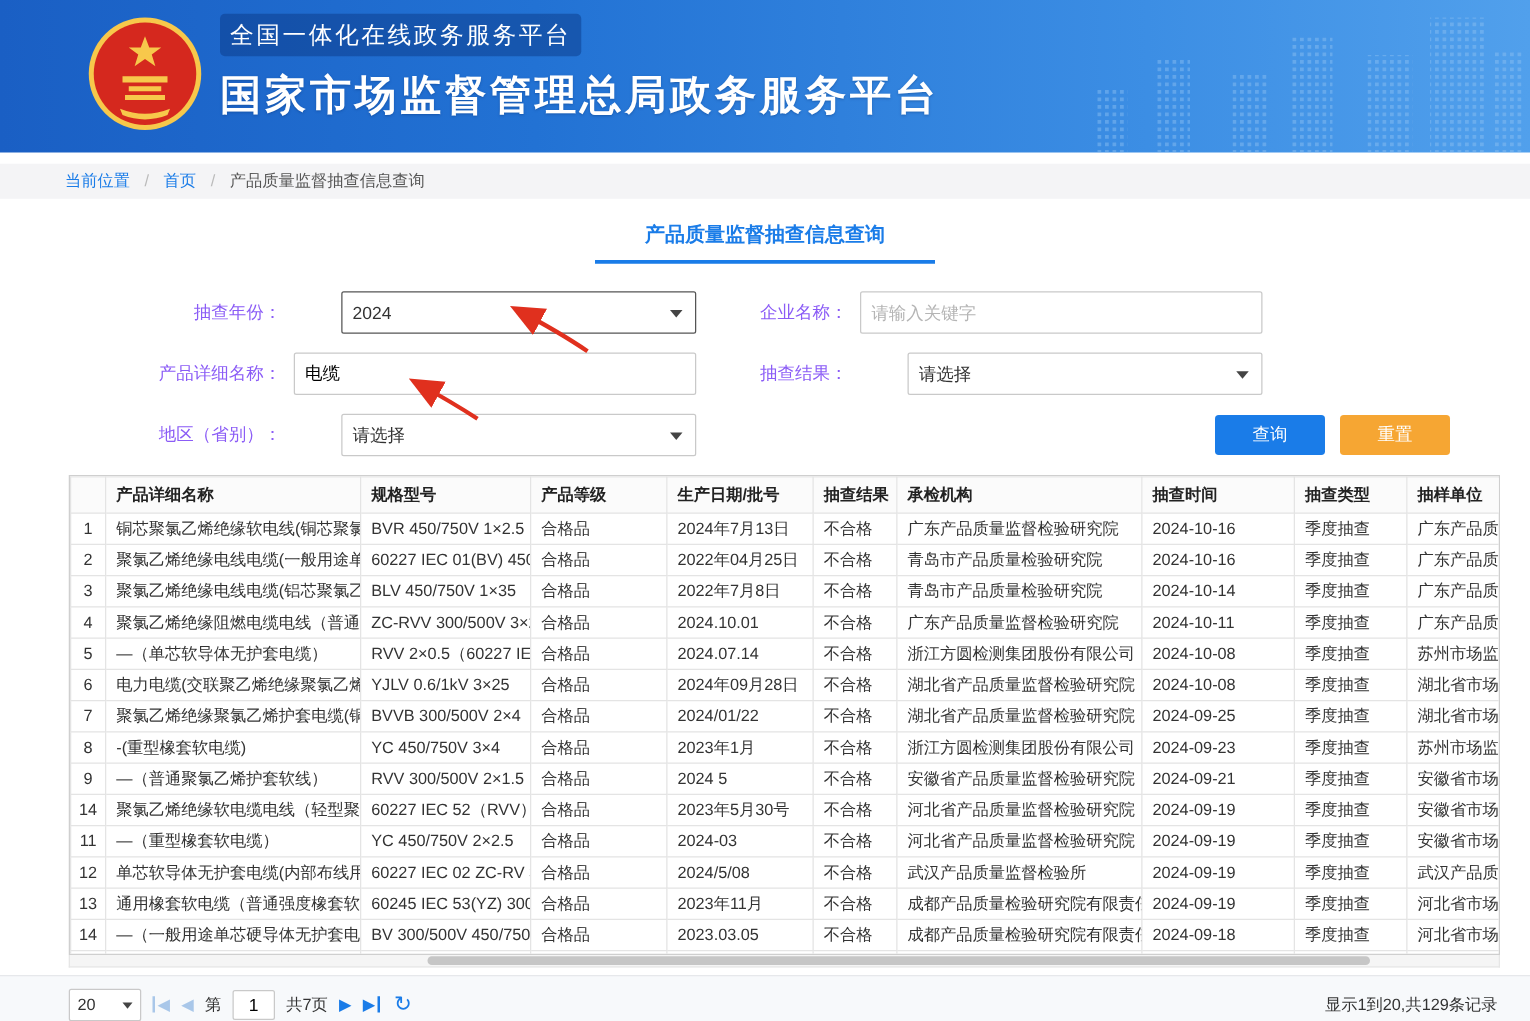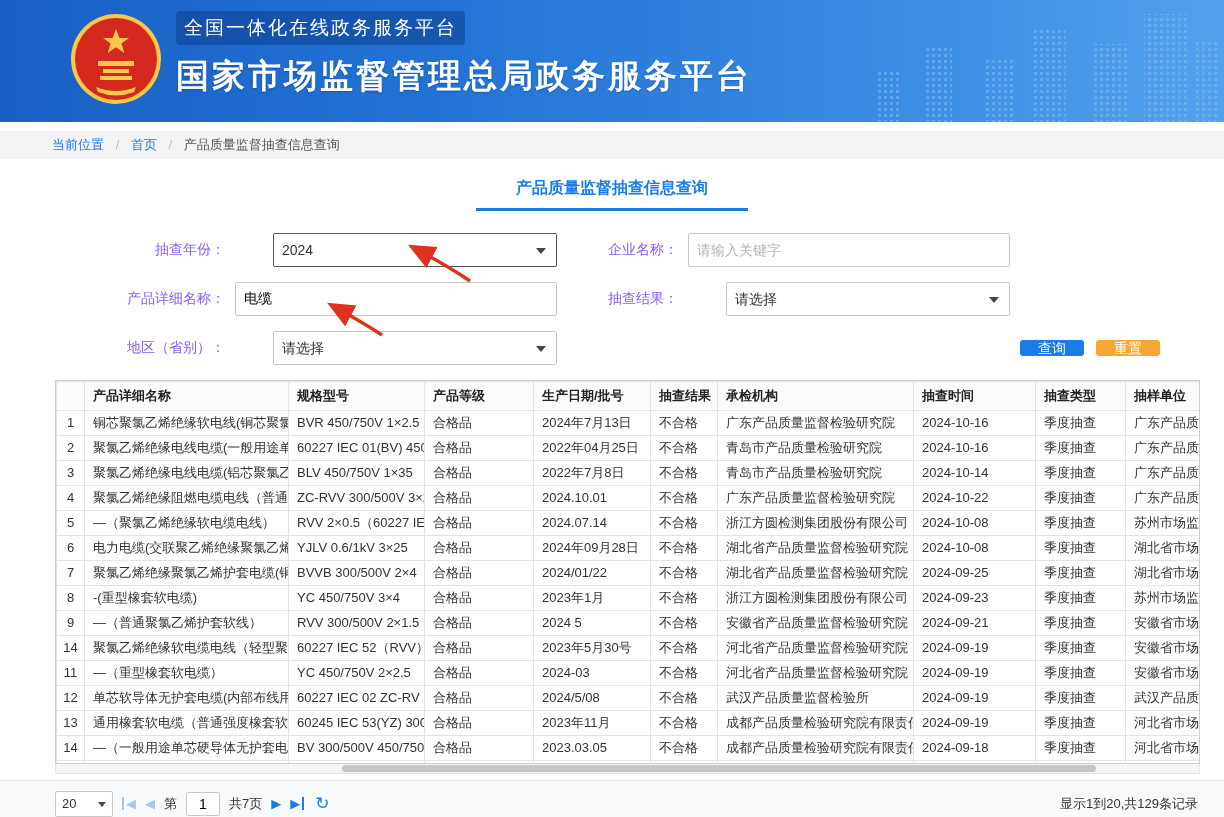--- a/index.html
+++ b/index.html
@@ -38,21 +38,21 @@
   .select-wrap::after { content:""; position:absolute; right:11px; top:15px; pointer-events:none;
     border:5px solid transparent; border-top:6px solid #444; }
   select { appearance:none; -webkit-appearance:none; width:100%; height:100%;
     border:1px solid #c9c9c9; background:#fff; font-size:14px; padding:0 8px; border-radius:2px; color:#333;
     font-family:inherit; }
   .select-wrap.dark select { border-color:#555; }
   input[type=text] { width:322px; height:34px; border:1px solid #c9c9c9; padding:0 8px;
     font-size:14px; border-radius:2px; font-family:Liberation Sans, sans-serif; }
   input::placeholder { color:#b5b5b5; }
   .btn-group { margin-left:auto; margin-right:40px; display:flex; gap:12px; }
-  .btn { border:none; color:#fff; font-size:14px; height:16px; padding:0 18px;
+  .btn { border:none; color:#fff; font-size:14px; height:32px; padding:0 30px;
     border-radius:3px; cursor:pointer; font-family:inherit; }
   .btn-query { background:#1a7ce8; }
   .btn-reset { background:#f6a633;text-align:center; }
 
   
   .table-wrap { margin:13px 0 0 55px; width:1145px; height:384px;
     border:1px solid #cfcfcf; overflow:hidden; background:#fff; }
   table { border-collapse:collapse; table-layout:fixed; width:1219px; font-size:13px; }
   th,td { border:1px solid #e4e4e4; padding:3px 8px; white-space:nowrap; overflow:hidden;
     text-align:left; height:19px; line-height:18px; }
@@ -228,27 +228,27 @@
           <td>广东产品质量监督检验研究院</td>
         </tr>
         <tr>
           <td>4</td>
           <td>聚氯乙烯绝缘阻燃电缆电线（普通聚氯</td>
           <td>ZC-RVV 300/500V 3×2</td>
           <td>合格品</td>
           <td>2024.10.01</td>
           <td>不合格</td>
           <td>广东产品质量监督检验研究院</td>
-          <td>2024-10-22</td>
+          <td>2024-10-11</td>
           <td>季度抽查</td>
           <td>广东产品质量监督检验研究院</td>
         </tr>
         <tr>
           <td>5</td>
-          <td>—（聚氯乙烯绝缘软电缆电线）</td>
+          <td>—（单芯软导体无护套电缆）</td>
           <td>RVV 2×0.5（60227 IEC</td>
           <td>合格品</td>
           <td>2024.07.14</td>
           <td>不合格</td>
           <td>浙江方圆检测集团股份有限公司</td>
           <td>2024-10-08</td>
           <td>季度抽查</td>
           <td>苏州市场监督管理局</td>
         </tr>
         <tr>

